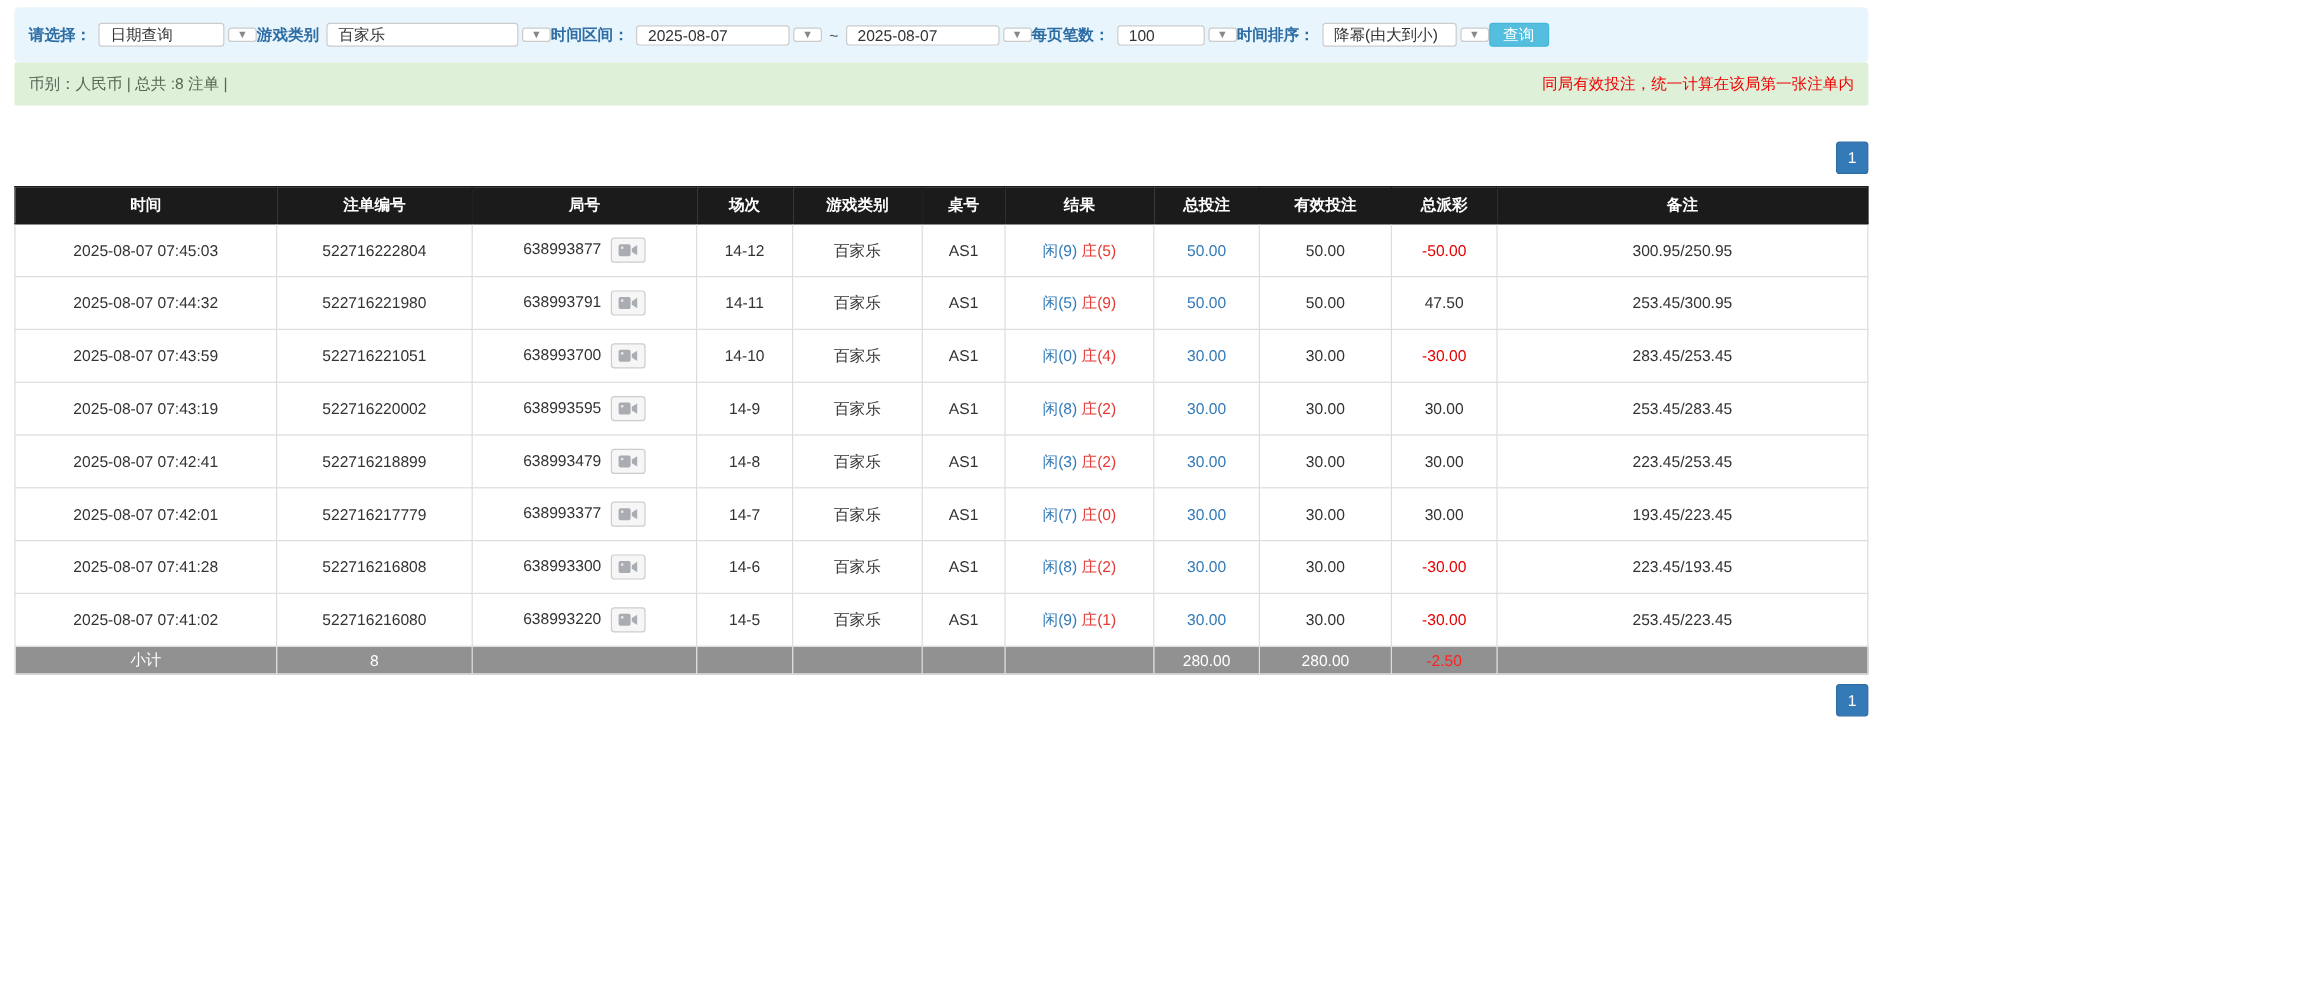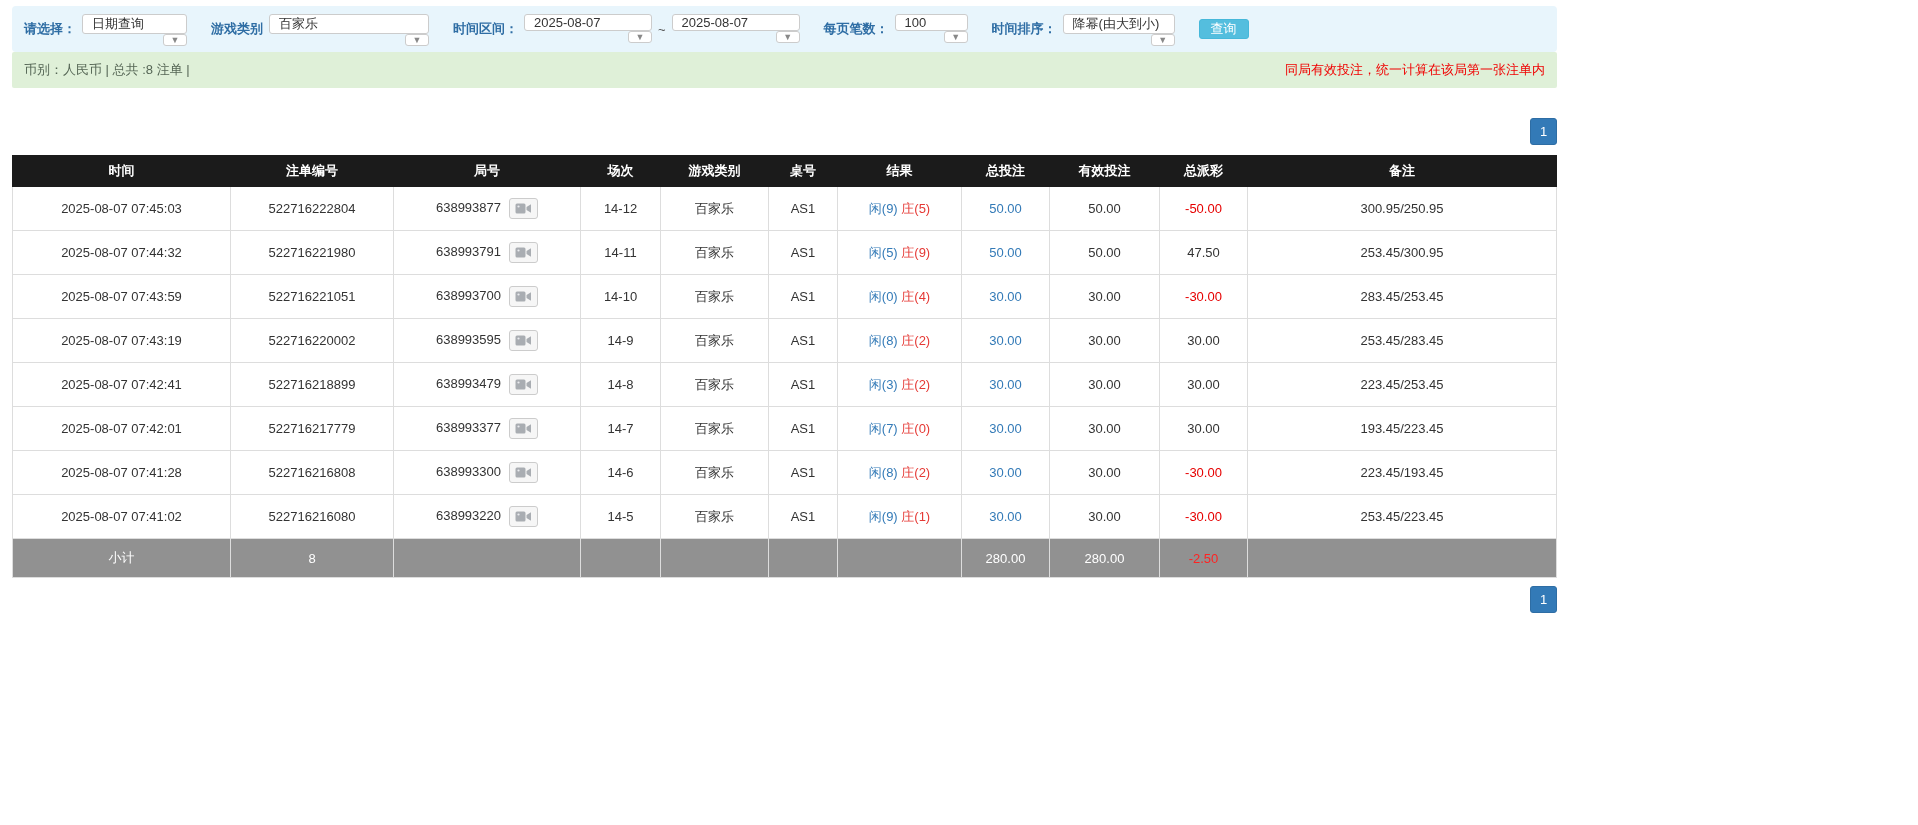--- a/index.html
+++ b/index.html
@@ -20,25 +20,25 @@
     margin: 4px 0 16px 0;
   }
 
   
   .filter-bar {
     background: #e8f5fc;
     border-radius: 4px;
     padding: 8px 12px;
     display: flex;
     align-items: center;
-    gap: 24px;
+    gap: 0;
   }
   .filter-group { display: flex; align-items: center; gap: 6px; }
   .filter-label { color: #2e6da4; font-weight: 700; font-size: 13px; white-space: nowrap; }
-  .combo { display: inline-flex; align-items: flex-end; height: 30px; flex-direction: column; }
+  .combo { display: inline-flex; align-items: center; height: 30px; }
   .combo .val {
     background: #fff;
     border: 1px solid #ccc;
     border-radius: 3px;
     padding: 0 9px;
     display: flex;
     align-items: center;
     font-size: 13px;
     color: #333;
     white-space: nowrap;
@@ -117,21 +117,21 @@
     text-align: center;
     padding: 4px;
     height: 44px;
     font-size: 13px;
     color: #333;
     background: #fff;
   }
   tr.footer-row td {
     background: #919191;
     color: #fff;
-    height: 39px;
+    height: 23px;
     padding: 2px 4px;
   }
   .xian { color: #337ab7; }
   .zhuang { color: #e53935; }
   .bet-link { color: #337ab7; cursor: pointer; text-decoration: none; }
   .neg { color: #e60000; }
   tr.footer-row .neg { color: #ff2222; }
   .video-btn {
     margin-left: 8px;
     background: #f6f6f6;

